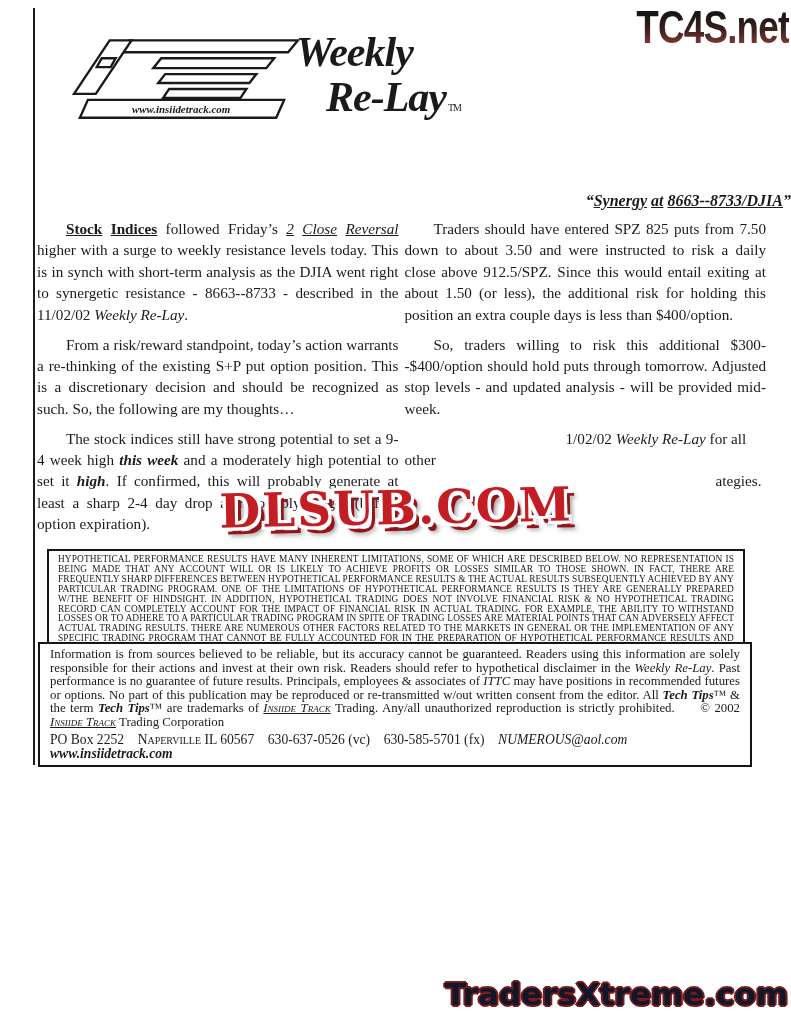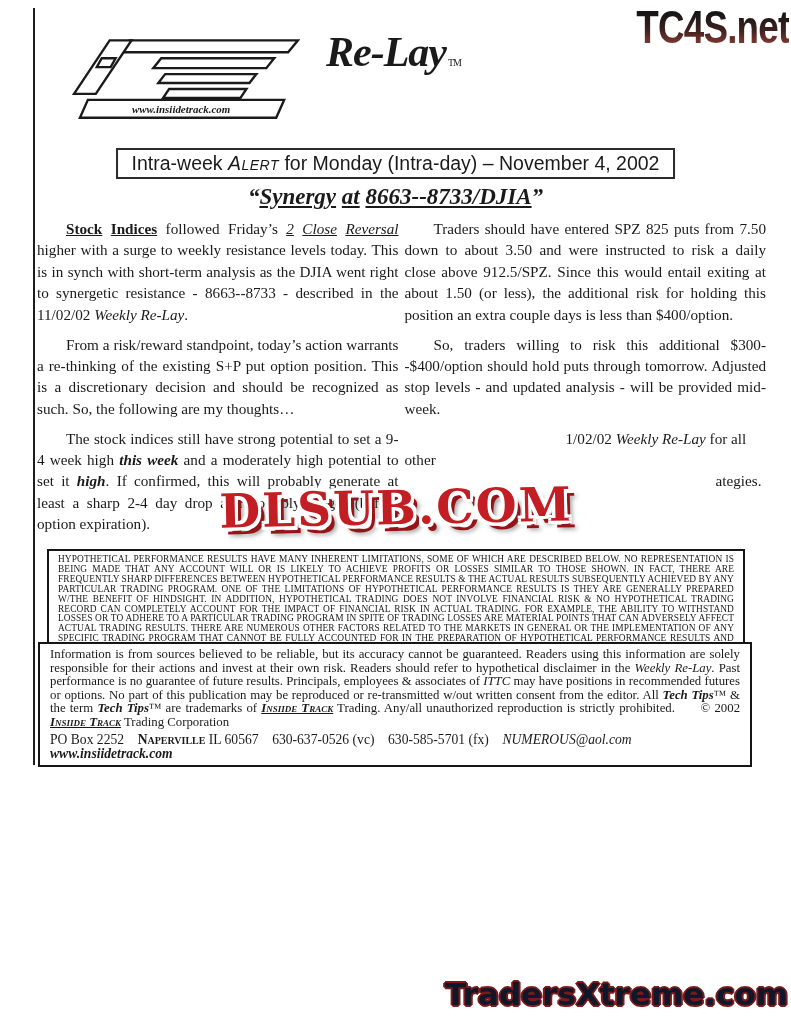--- a/index.html
+++ b/index.html
@@ -30,36 +30,36 @@
   .brand{position:absolute;top:30px;left:296px;font-weight:700;font-style:italic;
     font-size:42px;line-height:45px;letter-spacing:-1px;}
   .brand-l2{margin-left:30px;}
   .tm{font-size:10px;font-style:normal;font-weight:400;margin-left:2px;text-align:right;}
 
   
   .alert-bar{position:absolute;top:148px;left:50%;transform:translateX(-50%);
     border:2px solid #2b2b2b;padding:2px 14px;white-space:nowrap;background:#fff;
     font-family:"Liberation Sans",sans-serif;font-size:19.5px;}
   .alert-word{font-style:italic;font-variant:small-caps;letter-spacing:.5px;}
-  .headline{position:absolute;top:184px;left:0;width:100%;margin:0;text-align:center;
-    font-weight:700;font-style:italic;font-size:23px;}
+  .headline{position:absolute;top:192px;left:0;width:100%;margin:0;text-align:right;
+    font-weight:700;font-style:italic;font-size:16px;}
 
   
   .columns{position:absolute;top:218px;left:37px;width:729px;display:flex;gap:6px;
     font-size:15.2px;line-height:21.4px;text-align:justify;}
   .col{flex:1 1 0;min-width:0;}
   .col p{margin:0 0 8.5px;text-indent:29px;}
   .col p.no-indent{text-indent:0;}
   .col p.frag{text-align:left;text-indent:161px;margin-bottom:0;}
 
   
   .rs-b{font-weight:700;}
   .rs-i{font-style:italic;}
   .rs-u{text-decoration:underline;}
-  .rs-c{font-variant:small-caps;font-weight:bold;}
+  .rs-c{font-variant:small-caps;}
   .rs-n{display:block;padding-left:150px;}
 
   
   .box{position:absolute;border:2px solid #151515;background:#fff;}
   .box p{margin:0;}
   .disclaimer{top:549px;left:47px;width:676px;padding:4px 9px;
     font-size:9.4px;line-height:9.9px;letter-spacing:.1px;text-align:justify;}
   .info{top:642px;left:38px;width:690px;padding:4px 10px 5px;
     font-size:12.8px;line-height:13.5px;text-align:justify;}
   .contact{margin-top:4px !important;font-size:13.6px;text-align:left;white-space:pre-wrap;}
@@ -80,24 +80,24 @@
       <polygon points="94,36 186,36 179,45 87,45"></polygon>
       <polygon points="38,2 60,2 24,56 2,56"></polygon>
       <polygon points="30,20 44,20 39,29 25,29"></polygon>
       <polygon points="98,51 176,51 170,60 92,60"></polygon>
       <polygon points="16,62 214,62 206,80 8,80"></polygon>
     </g>
     <text class="logo-url" x="110" y="75.5" text-anchor="middle" fill="#1a1a1a">www.insiidetrack.com</text>
   </svg>
 
   <div class="brand">
+    <div>Weekly</div>
     <div class="brand-l2"><span>Re-Lay</span><span class="tm">TM</span></div>
   </div>
 
-  <div class="alert-bar"><span>Intra-week </span><span class="alert-word">Alert</span><span> for Monday (Intra-day) – November 4, 2002</span></div>
 
   <h2 class="headline"><span>“</span><span class="rs-u">Synergy</span><span> </span><span class="rs-u">at</span><span> </span><span class="rs-u">8663--8733/DJIA</span><span>”</span></h2>
 
   <main class="columns">
     <div class="col">
       <p><span class="rs-b rs-u">Stock</span><span class="rs-b"> </span><span class="rs-b rs-u">Indices</span><span> followed Friday’s </span><span class="rs-i rs-u">2</span><span class="rs-i"> </span><span class="rs-i rs-u">Close</span><span class="rs-i"> </span><span class="rs-i rs-u">Reversal</span><span> higher with a surge to weekly resistance levels today. This is in synch with short-term analysis as the DJIA went right to synergetic resistance - 8663--8733 - described in the 11/02/02 </span><span class="rs-i">Weekly Re-Lay</span><span>.</span></p>
       <p><span>From a risk/reward standpoint, today’s action warrants a re-thinking of the existing S+P put option position. This is a discretionary decision and should be recognized as such. So, the following are my thoughts…</span></p>
       <p><span>The stock indices still have strong potential to set a 9-4 week high </span><span class="rs-b rs-i">this week</span><span> and a moderately high potential to set it </span><span class="rs-b rs-i">high</span><span>. If confirmed, this will probably generate at least a sharp 2-4 day drop and possibly longer (before option expiration).</span></p>
       <p><span>So, there is a decent chance tha</span></p>
     </div>

